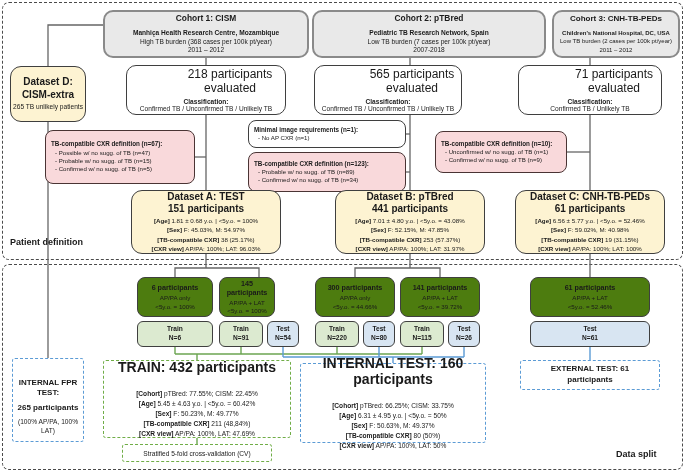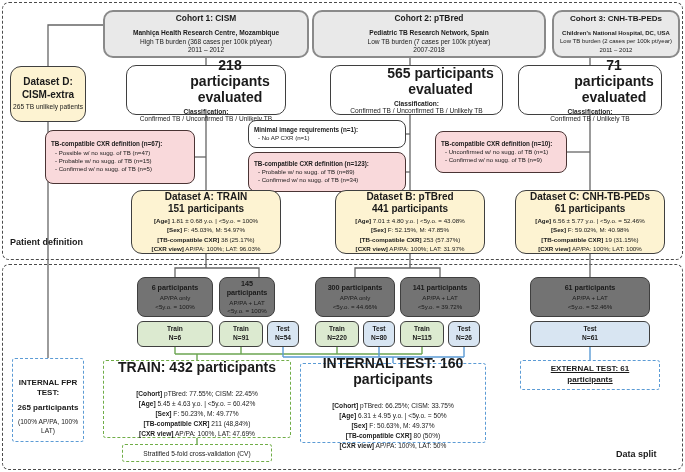--- a/index.html
+++ b/index.html
@@ -10,50 +10,50 @@
        justify-content:center;align-items:center;text-align:center;background:#fff;}
   .region{position:absolute;box-sizing:border-box;border:1.3px dashed #4a4a4a;border-radius:7px;z-index:0;}
   .region-label{position:absolute;font-weight:bold;font-size:9px;z-index:2;}
   .cohort{background:#e9e9e9;border:2px solid #8a8a8a;border-radius:10px;padding:2px;}
   .c-title{font-weight:bold;font-size:8.4px;margin-bottom:6px;}
   .c-line{font-size:6.6px;line-height:1.35;}
   .c-line.b{font-weight:bold;}
   .c3 .c-line{font-size:6px;}
   .c3 .c-title{font-size:8px;}
   .white{background:#fff;border:1.4px solid #3f3f3f;border-radius:10px;padding:2px;}
-  .e-title{font-weight:bold;font-size:14px;margin-bottom:3px;padding-left:48px;}
+  .e-title{font-weight:normal;font-size:12px;margin-bottom:3px;padding-left:48px;}
   .e-sub{font-weight:bold;font-size:6.6px;}
   .e-det{font-size:6.6px;line-height:1.3;}
   .yellow{background:#fdf3d2;border:1.4px solid #3f3f3f;border-radius:11px;padding:2px;}
   .y-title{font-weight:bold;font-size:10px;line-height:1.25;}
   .y-body{font-size:6.6px;line-height:1.3;margin-top:2px;}
   .stat{font-size:6.2px;line-height:1.5;white-space:nowrap;}
   .stat b{font-weight:bold;}
   .pink{background:#f9d9db;border:1.4px solid #4a3434;border-radius:8px;
         align-items:flex-start;text-align:left;padding:3px 5px;}
   .p-title{font-weight:bold;font-size:6.3px;line-height:1.35;}
   .p-item{font-size:6.1px;line-height:1.35;padding-left:4px;white-space:nowrap;}
   .wsm{background:#fff;border:1.4px solid #3f3f3f;border-radius:8px;
        align-items:flex-start;text-align:left;padding:3px 5px;}
-  .split{background:#737373;border:1.4px solid #3f3f3f;border-radius:8px;padding:2px;}
+  .split{background:#4d7c0f;border:1.4px solid #3f3f3f;border-radius:8px;padding:2px;}
   .s-title{font-weight:bold;font-size:7.2px;margin-bottom:2px;}
   .s-line{font-size:6.2px;line-height:1.3;}
   .assign{border:1.4px solid #3f3f3f;border-radius:6px;padding:1px;}
   .assign div{font-weight:bold;font-size:6.6px;line-height:1.3;}
   .train{background:#dcead0;}
   .test{background:#d8e5f2;}
   .dashb{border:1.4px dashed #5b9bd5;border-radius:3px;}
   .dashg{border:1.4px dashed #70ad47;border-radius:3px;}
   .f-title{font-weight:bold;font-size:14px;margin-bottom:14px;}
   .f-stat{font-size:6.6px;line-height:1.5;white-space:nowrap;}
   .fpr-t{font-weight:bold;font-size:8px;line-height:1.25;margin-top:14px;}
   .fpr-c{font-weight:bold;font-size:8px;line-height:1.25;margin-top:5px;}
   .fpr-n{font-size:6.6px;line-height:1.3;margin-top:5px;}
   .cv{font-size:6.6px;}
-  .ext{font-weight:bold;font-size:8px;line-height:1.35;padding:2px 8px;text-decoration:underline;}
+  .ext{font-weight:bold;font-size:8px;line-height:1.35;padding:2px 8px;}
 </style>
 </head>
 <body>
 
 <div class="canvas">
 
   <div class="region" style="left:2px;top:2px;width:681px;height:258px;"></div>
   <div class="region" style="left:2px;top:264px;width:681px;height:206px;"></div>
   <div class="region-label" style="left:10px;top:237px;">Patient definition</div>
   <div class="region-label" style="left:616px;top:449px;">Data split</div>
@@ -100,21 +100,21 @@
     <div class="c-line b">Children's National Hospital, DC, USA</div>
     <div class="c-line">Low TB burden (2 cases per 100k pt/year)</div>
     <div class="c-line">2011 – 2012</div>
   </div>
 
   <div class="box white" style="left:126px;top:65px;width:160px;height:50px;">
     <div class="e-title">218 participants evaluated</div>
     <div class="e-sub">Classification:</div>
     <div class="e-det">Confirmed TB / Unconfirmed TB / Unlikely TB</div>
   </div>
-  <div class="box white" style="left:330px;top:65px;width:173px;height:50px;">
+  <div class="box white" style="left:314px;top:65px;width:148px;height:50px;">
     <div class="e-title">565 participants evaluated</div>
     <div class="e-sub">Classification:</div>
     <div class="e-det">Confirmed TB / Unconfirmed TB / Unlikely TB</div>
   </div>
   <div class="box white" style="left:518px;top:65px;width:144px;height:50px;">
     <div class="e-title">71 participants evaluated</div>
     <div class="e-sub">Classification:</div>
     <div class="e-det">Confirmed TB / Unlikely TB</div>
   </div>
 
@@ -139,21 +139,21 @@
     <div class="p-item">- Probable w/ no sugg. of TB (n=89)</div>
     <div class="p-item">- Confirmed w/ no sugg. of TB (n=34)</div>
   </div>
   <div class="box pink" style="left:435px;top:131px;width:132px;height:42px;">
     <div class="p-title">TB-compatible CXR definition (n=10):</div>
     <div class="p-item">- Unconfirmed w/ no sugg. of TB (n=1)</div>
     <div class="p-item">- Confirmed w/ no sugg. of TB (n=9)</div>
   </div>
 
   <div class="box yellow" style="left:131px;top:190px;width:150px;height:64px;">
-    <div class="y-title">Dataset A: TRAIN</div>
+    <div class="y-title">Dataset A: TEST</div>
     <div class="y-title">151 participants</div>
     <div class="stat"><b>[Age]</b><span> 1.81 ± 0.68 y.o. | &lt;5y.o. = 100%</span></div>
     <div class="stat"><b>[Sex]</b><span> F: 45.03%, M: 54.97%</span></div>
     <div class="stat"><b>[TB-compatible CXR]</b><span> 38 (25.17%)</span></div>
     <div class="stat"><b>[CXR view]</b><span> AP/PA: 100%; LAT: 96.03%</span></div>
   </div>
   <div class="box yellow" style="left:335px;top:190px;width:150px;height:64px;">
     <div class="y-title">Dataset B: pTBred</div>
     <div class="y-title">441 participants</div>
     <div class="stat"><b>[Age]</b><span> 7.01 ± 4.80 y.o. | &lt;5y.o. = 43.08%</span></div>

